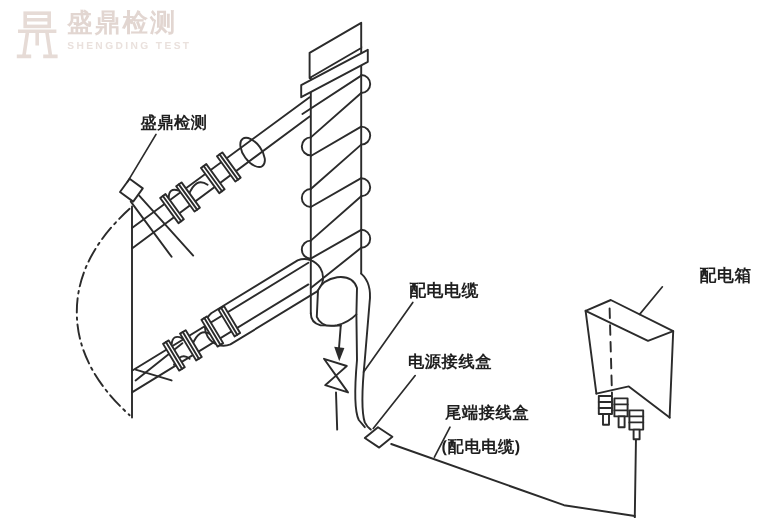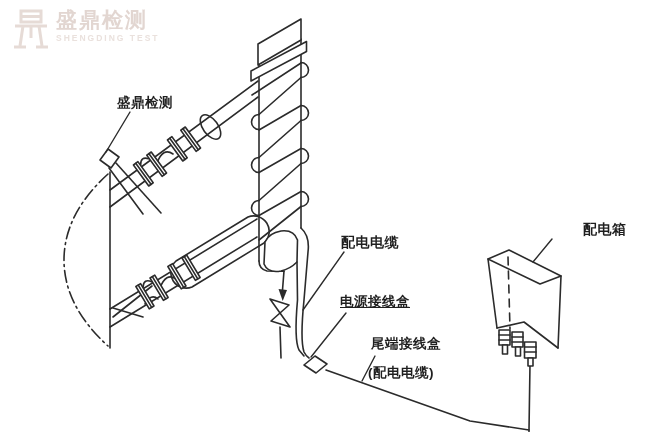--- a/index.html
+++ b/index.html
@@ -176,17 +176,17 @@
         <line x1="344" y1="252" x2="303" y2="310"></line>
         <line x1="346" y1="313" x2="311" y2="357"></line>
         <line x1="552" y1="239" x2="533" y2="262"></line>
         <line x1="375" y1="356" x2="362" y2="381"></line>
       </g>
     </g>
   </svg>
 
   <div class="lbl" style="left:117px;top:96px;">盛鼎检测</div>
   <div class="lbl" style="left:341px;top:235px;font-size:14px;">配电电缆</div>
-  <div class="lbl" style="left:340px;top:295px;text-decoration:underline;">电源接线盒</div>
+  <div class="lbl" style="left:340px;top:295px;">电源接线盒</div>
   <div class="lbl" style="left:371px;top:337px;">尾端接线盒</div>
   <div class="lbl" style="left:368px;top:366px;">(配电电缆)</div>
   <div class="lbl" style="left:547px;top:222px;font-size:14px;margin-left:36px;">配电箱</div>
 </div>
 
 </body></html>

